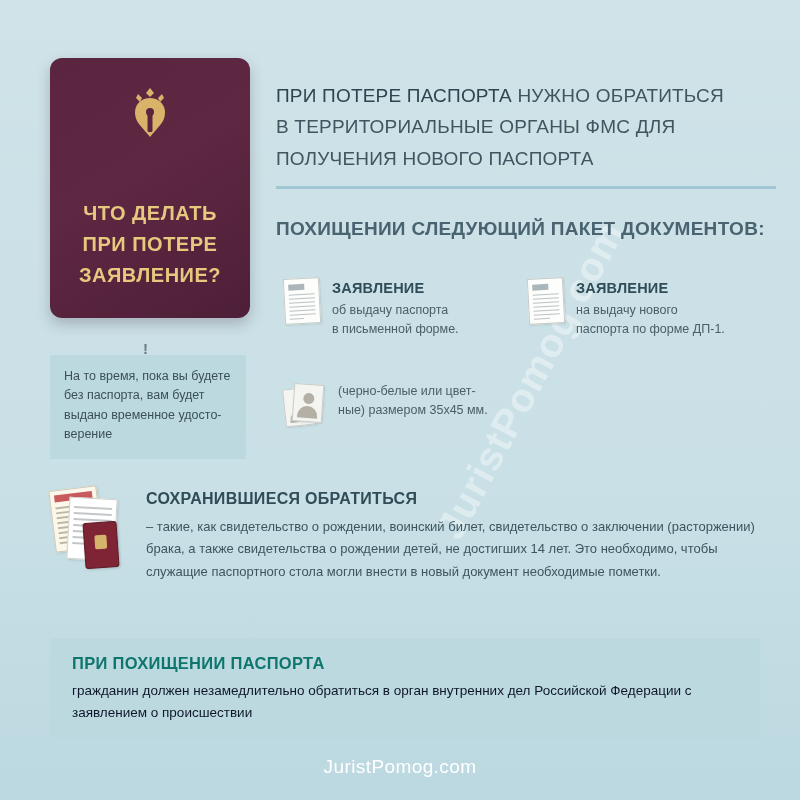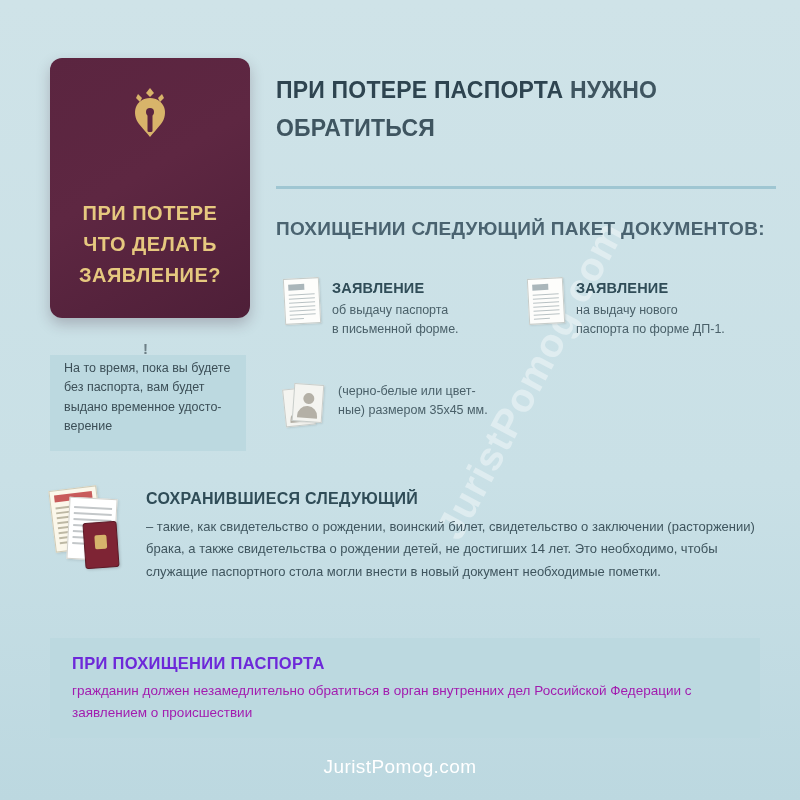--- a/index.html
+++ b/index.html
@@ -82,36 +82,36 @@
     top: 340px;
     color: #6d7f86;
     font-size: 15px;
     font-weight: bold;
   }
   .note-box {
     position: absolute;
     left: 50px;
     top: 355px;
     width: 196px;
-    padding: 4px 14px 14px 14px;
+    padding: 12px 14px 14px 14px;
     background: #bcd9e0;
     color: #3c4f57;
     font-size: 12.5px;
     line-height: 1.55;
   }
 
   
   .top-head {
     position: absolute;
     left: 276px;
-    top: 72px;
+    top: 80px;
     width: 500px;
     color: #3f5560;
-    font-size: 23px;
-    font-weight: bold;
+    font-size: 19px;
+    font-weight: normal;
     line-height: 1.65;
     letter-spacing: 0.2px;
   }
   .top-head .hl { color: #2e4450; }
   .head-rule {
     position: absolute;
     left: 276px;
     top: 186px;
     width: 500px;
     height: 3px;
@@ -258,28 +258,28 @@
     position: absolute;
     left: 50px;
     top: 638px;
     width: 710px;
     height: 100px;
     background: #bcd9e0;
     padding: 16px 22px;
   }
   .banner h3 {
     margin: 0 0 7px 0;
-    color: #6d28d9;
+    color: #0f766e;
     font-size: 16.5px;
     font-weight: bold;
     letter-spacing: 0.3px;
   }
   .banner p {
     margin: 0;
-    color: #a21caf;
+    color: #0f172a;
     font-size: 13.5px;
     line-height: 1.6;
   }
 
   
   .footer {
     position: absolute;
     left: 0; right: 0;
     top: 756px;
     text-align: center;
@@ -302,32 +302,33 @@
           <path d="M28 4 l4 5 -4 4 -4 -4z"></path>
           <path d="M16 10 l4 4 -2 4 -4 -4z"></path>
           <path d="M40 10 l-4 4 2 4 4 -4z"></path>
           <path d="M28 14c-7 0-12 4-14 9-2 5-1 12 3 17 4 5 8 9 11 13 3-4 7-8 11-13 4-5 5-12 3-17-2-5-7-9-14-9z"></path>
           <rect x="25.5" y="30" width="5" height="18" rx="1.5" fill="#5b2540"></rect>
           <circle cx="28" cy="28" r="4" fill="#5b2540"></circle>
         </g>
       </svg>
     </div>
     <div class="ptitle">
+      <div>ЧТО ДЕЛАТЬ</div>
       <div>ПРИ ПОТЕРЕ</div>
-      <div>ЧТО ДЕЛАТЬ</div>
       <div>ЗАЯВЛЕНИЕ?</div>
     </div>
   </div>
 
   <div class="note-excl">!</div>
   <div class="note-box">На то время, пока вы будете без паспорта, вам будет выдано временное удосто-верение</div>
 
   <div class="top-head">
     <span class="hl">ПРИ ПОТЕРЕ ПАСПОРТА</span><span> НУЖНО ОБРАТИТЬСЯ</span><br>
-    <br>
+    <span>В ТЕРРИТОРИАЛЬНЫЕ ОРГАНЫ ФМС ДЛЯ</span><br>
+    <span>ПОЛУЧЕНИЯ НОВОГО ПАСПОРТА</span>
   </div>
   <div class="head-rule"></div>
 
   <div class="sec-title">ПОХИЩЕНИИ СЛЕДУЮЩИЙ ПАКЕТ ДОКУМЕНТОВ:</div>
 
   <div class="item" id="item-1">
     <div class="thumb">
       <div class="paper slant">
         <div class="blk" style="top:5px"></div>
         <div class="ln" style="top:15px"></div>
@@ -406,21 +407,21 @@
         <i style="top:26px"></i>
           <i style="top:32px"></i>
           <i style="top:38px"></i>
         <i style="top:44px;right:20px"></i>
       </div>
       <div class="pass-mini">
           <div class="em"></div>
         </div>
     </div>
     <div class="body">
-      <h3>СОХРАНИВШИЕСЯ СЛЕДУЮЩИЙ</h3>
+      <h3>СОХРАНИВШИЕСЯ ОБРАТИТЬСЯ</h3>
       <p>– такие, как свидетельство о рождении, воинский билет, свидетельство о заключении (расторжении) брака, а также свидетельства о рождении детей, не достигших 14 лет. Это необходимо, чтобы служащие паспортного стола могли внести в новый документ необходимые пометки.</p>
     </div>
   </div>
 
   <div class="banner">
     <h3>ПРИ ПОХИЩЕНИИ ПАСПОРТА</h3>
     <p>гражданин должен незамедлительно обратиться в орган внутренних дел Российской Федерации с заявлением о происшествии</p>
   </div>
 
   <div class="footer">JuristPomog.com</div>

